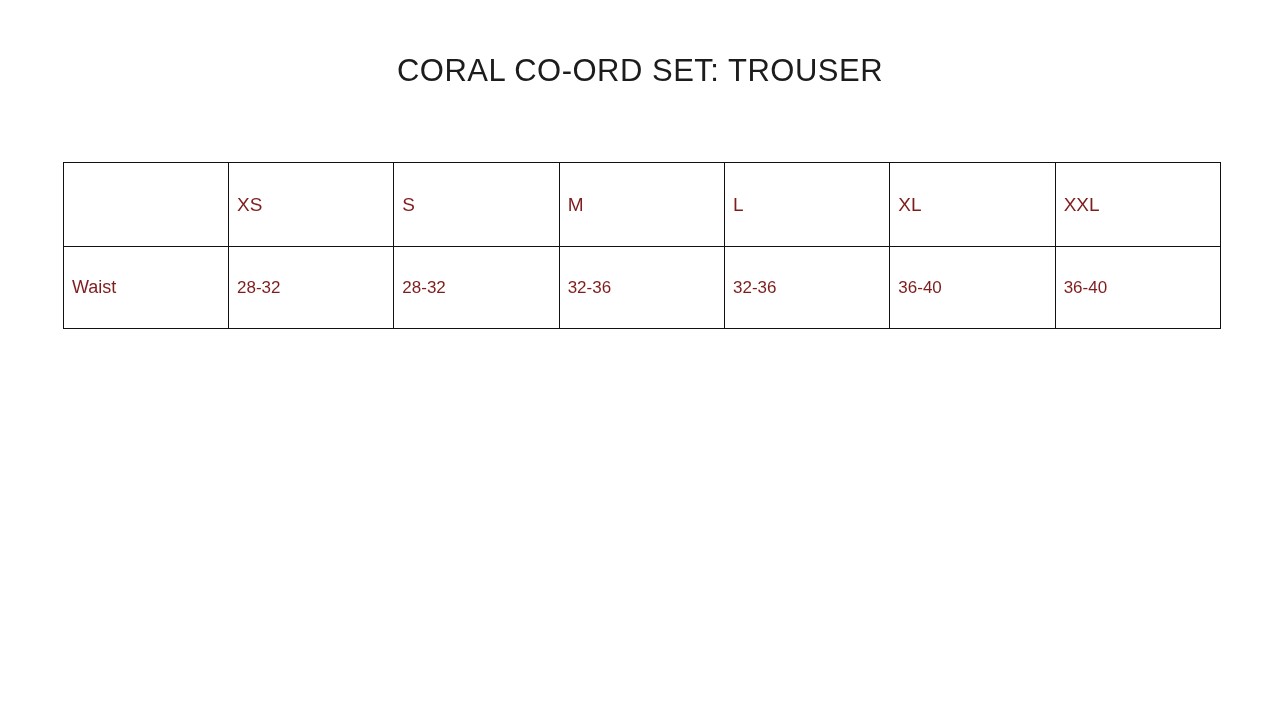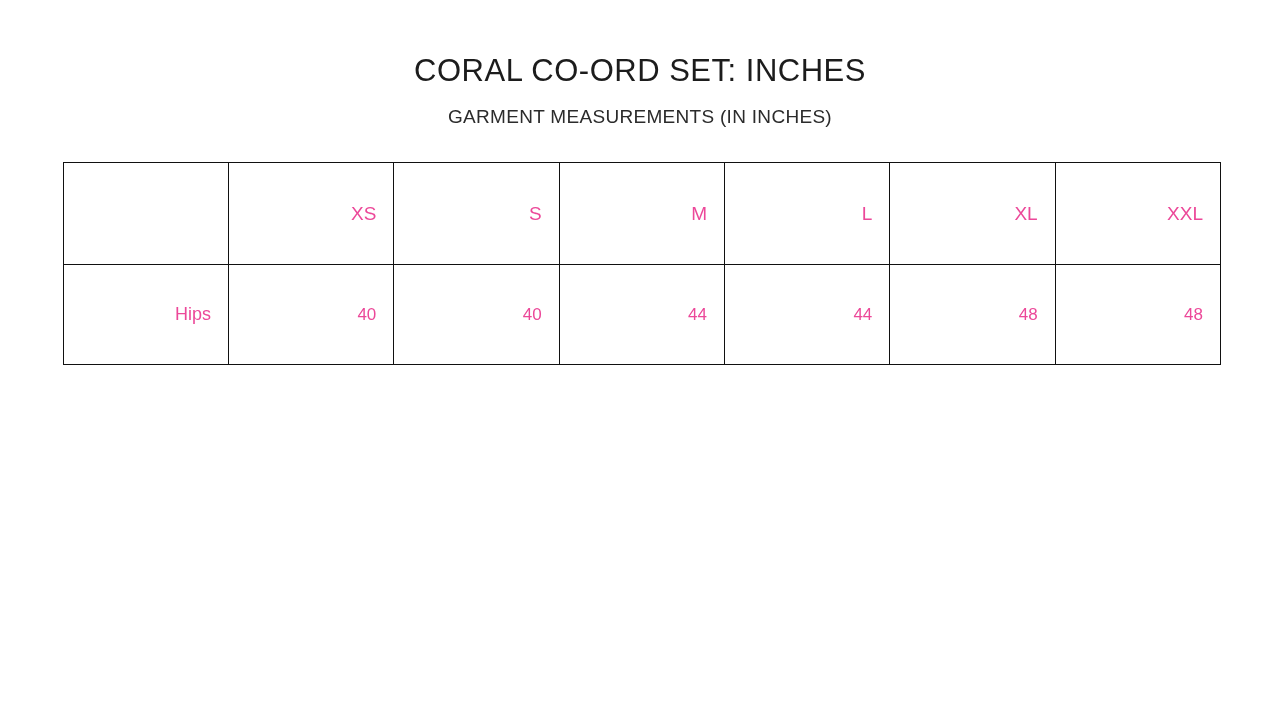--- a/index.html
+++ b/index.html
@@ -47,25 +47,25 @@
     width: 1158px;
   }
   table.size-table {
     border-collapse: collapse;
     width: 1158px;
     table-layout: fixed;
   }
   table.size-table td,
   table.size-table th {
     border: 1px solid #111111;
-    text-align: right;
+    text-align: left;
     vertical-align: middle;
     font-weight: 400;
-    color: #ec4899;
-    padding: 17px;
+    color: #7f1d1d;
+    padding: 8px;
   }
   table.size-table thead th {
     height: 67px;
     font-size: 19px;
   }
   table.size-table tbody td {
     height: 65px;
     font-size: 17px;
   }
   table.size-table .rowhead {
@@ -73,22 +73,21 @@
   }
   table.size-table col.label-col {
     width: 165px;
   }
 </style>
 </head>
 <body>
 
 <div class="page">
 
-  <h1 class="title">CORAL CO-ORD SET: INCHES</h1>
-  <h2 class="subtitle">GARMENT MEASUREMENTS (IN INCHES)</h2>
+  <h1 class="title">CORAL CO-ORD SET: TROUSER</h1>
 
   <div class="table-wrap">
     <table class="size-table">
       <colgroup>
         <col class="label-col">
         <col>
           <col>
           <col>
           <col>
           <col>
@@ -100,25 +99,25 @@
           <th>XS</th>
           <th>S</th>
           <th>M</th>
           <th>L</th>
           <th>XL</th>
           <th>XXL</th>
         </tr>
       </thead>
       <tbody>
         <tr>
-          <td class="rowhead">Hips</td>
-          <td>40</td>
-          <td>40</td>
-          <td>44</td>
-          <td>44</td>
-          <td>48</td>
-          <td>48</td>
+          <td class="rowhead">Waist</td>
+          <td>28-32</td>
+          <td>28-32</td>
+          <td>32-36</td>
+          <td>32-36</td>
+          <td>36-40</td>
+          <td>36-40</td>
         </tr>
       </tbody>
     </table>
   </div>
 
 </div>
 
 </body></html>

